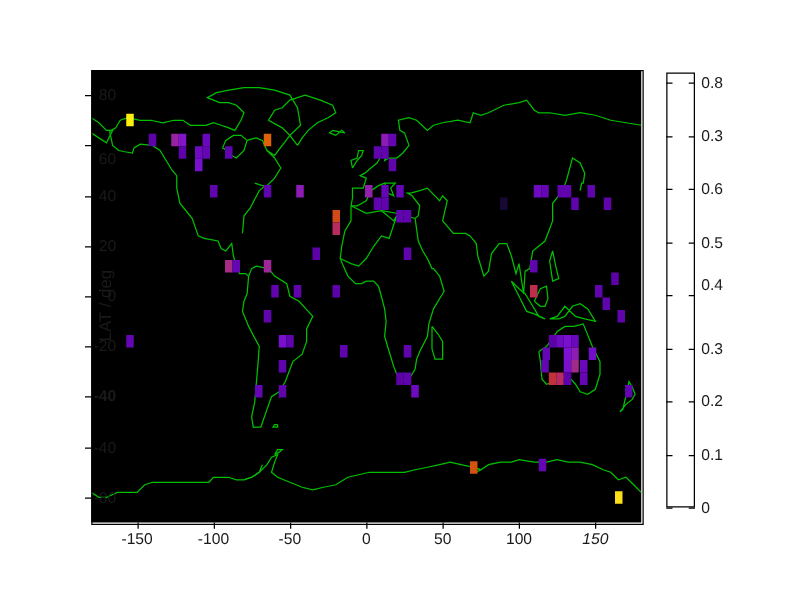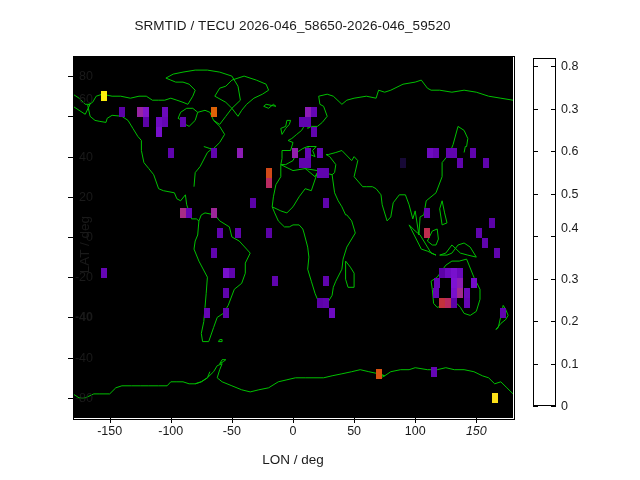--- a/index.html
+++ b/index.html
@@ -35,21 +35,20 @@
   #cbarfill{position:absolute;left:0;top:0;right:0;bottom:0;}
   .cbtick{position:absolute;left:561px;font-size:12.5px;white-space:nowrap;
           transform:translateY(-50%);}
   .cbtickmark{position:absolute;width:5px;height:1px;background:#000;}
 </style>
 </head>
 <body>
 
 <div id="stage">
 
-  <div id="title">SRMTID / TECU 2026-046_58650-2026-046_59520</div>
 
   <div id="plot">
     <svg id="coast" viewBox="0 0 440 362" preserveAspectRatio="none">
         <polyline points="14.7,49.1 17.1,60.3 22.0,64.4 26.9,65.4 33.0,66.4 34.2,62.3 39.1,59.3 48.9,60.3 55.0,64.4 59.9,72.4 64.8,80.4 68.4,84.5 68.4,94.5 70.9,106.6 75.8,112.6 80.7,118.7 85.6,132.7 90.4,134.7 101.4,136.8 103.9,142.8 107.6,144.8 112.4,138.8 113.7,148.8 118.6,162.9 123.4,162.9 125.9,164.9 128.3,158.9 132.0,156.9 141.8,158.9 146.7,164.9 156.4,170.9 158.9,181.0 166.2,185.0 173.6,193.1 177.2,197.1 172.3,207.1 172.3,217.2 168.7,227.3 161.3,233.3 155.2,249.4 150.3,257.4 144.2,261.4 140.6,271.5 135.7,285.6 129.6,285.6 128.3,277.5 130.8,265.5 132.0,251.4 133.2,237.3 134.4,221.2 125.9,205.1 121.0,193.1 122.2,185.0 124.7,179.0 125.9,164.9" fill="none" stroke="#00c000" stroke-width="1"></polyline>
         <polyline points="14.7,49.1 19.6,46.3 23.2,40.2 29.3,38.2 39.1,40.2 47.7,40.2 57.4,42.2 66.0,40.2 73.3,40.2 79.4,44.2 85.6,44.2 91.7,44.2 97.8,42.2 103.9,44.2 110.0,46.3 114.9,48.3 119.8,40.2 122.2,34.2 116.1,28.2 110.0,26.1 102.7,26.1 97.8,24.1 92.9,22.1 100.2,18.1 110.0,16.1 122.2,14.1 134.4,14.1 146.7,16.1 158.9,20.1 165.0,30.2 167.4,44.2 158.9,52.3 152.8,60.3 146.7,68.4 140.6,64.4 136.9,56.3 132.0,54.3 124.7,56.3 122.2,64.4 116.1,70.4 112.4,68.4 108.8,64.4 105.1,62.3 107.6,56.3 113.7,52.3 119.8,52.3 124.7,56.3" fill="none" stroke="#00c000" stroke-width="1"></polyline>
         <polyline points="130.8,90.5 136.9,92.5 140.6,92.5 146.7,86.5 151.6,78.4 146.7,70.4 140.6,64.4" fill="none" stroke="#00c000" stroke-width="1"></polyline>
         <polyline points="121.0,130.7 122.2,116.6 127.1,110.6 134.4,96.5 139.3,92.5" fill="none" stroke="#00c000" stroke-width="1"></polyline>
         <polyline points="207.8,108.6 212.7,108.6 220.0,104.6 223.7,96.5 229.8,92.5 234.7,90.5 237.1,98.5 242.0,100.6 239.6,94.5 243.2,90.5 237.1,90.5 234.7,90.5" fill="none" stroke="#00c000" stroke-width="1"></polyline>
         <polyline points="207.8,108.6 209.0,102.6 209.0,94.5 217.6,94.5 220.0,86.5 215.1,84.5 218.8,82.5 223.7,78.4 228.6,74.4 231.0,70.4 229.8,66.4 233.4,64.4 235.9,68.4 234.7,72.4 238.3,70.4 244.4,70.4 249.3,66.4 254.2,60.3 250.6,50.3 246.9,48.3 245.7,40.2 254.2,38.2 260.3,40.2 268.9,48.3 273.8,44.2 281.1,42.2 293.3,40.2 303.1,42.2 305.6,34.2 311.7,36.2 317.8,34.2 330.0,28.2 342.2,26.1 348.3,24.1 354.4,32.2 358.1,34.2 366.7,34.2 378.9,36.2 391.1,34.2 403.3,36.2 415.6,40.2 427.8,42.2 440.0,44.2" fill="none" stroke="#00c000" stroke-width="1"></polyline>
         <polyline points="207.8,108.6 220.0,114.6 232.2,112.6 244.4,114.6 250.6,116.6 259.1,118.7 261.6,116.6 262.8,108.6 256.7,100.6 253.0,98.5 255.4,98.5 262.8,96.5 268.9,94.5 278.7,104.6 281.1,100.6 284.8,104.6 281.1,120.7 289.7,130.7 293.3,130.7 299.4,130.7 303.1,132.7 308.0,138.8 309.2,148.8 314.1,164.9 317.8,160.9 320.2,146.8 326.3,138.8 332.4,138.8 336.1,148.8 339.8,162.9 342.2,154.9 345.9,179.0 347.1,160.9 350.8,158.9 353.2,144.8 363.0,136.8 369.1,120.7 369.1,106.6 374.0,100.6 377.7,94.5 380.1,88.5 385.0,70.4 391.1,74.4 394.8,82.5 393.6,90.5 392.3,90.5 391.1,96.5" fill="none" stroke="#00c000" stroke-width="1"></polyline>
@@ -157,21 +156,20 @@
         <div class="cell" style="left: 357.5px; top: 310.717px; width: 6.11111px; height: 10.0556px; background: rgb(101, 6, 180);"></div>
         <div class="cell" style="left: 418.611px; top: 336.861px; width: 6.11111px; height: 10.0556px; background: rgb(251, 224, 25);"></div>
       </div>
   </div>
   <div id="plotborder"></div>
 
   <div id="yaxis"></div>
   <div id="xaxis"></div>
 
   <div id="ylabel">LAT / deg</div>
-  <div id="xlabel">LON / deg</div>
 
   <div id="cbar">
     <div id="cbarfill"></div>
   </div>
   <div id="cbticks">
       <div class="cbtick" style="top: 406px;">0</div>
       <div class="cbtickmark" style="left: 533px; top: 406px; width: 5px;"></div>
       <div class="cbtickmark" style="left: 551px; top: 406px; width: 5px;"></div>
       <div class="cbtick" style="top: 363.561px;">0.1</div>
       <div class="cbtickmark" style="left: 533px; top: 363.561px; width: 5px;"></div>
@@ -194,21 +192,21 @@
       <div class="cbtick" style="top: 108.927px;">0.3</div>
       <div class="cbtickmark" style="left: 533px; top: 108.927px; width: 5px;"></div>
       <div class="cbtickmark" style="left: 551px; top: 108.927px; width: 5px;"></div>
       <div class="cbtick" style="top: 66.4878px;">0.8</div>
       <div class="cbtickmark" style="left: 533px; top: 66.4878px; width: 5px;"></div>
       <div class="cbtickmark" style="left: 551px; top: 66.4878px; width: 5px;"></div>
     </div>
 
 <div class="ytick" style="top: 76.1111px;">80</div>
     <div style="position: absolute; left: 68px; top: 76.1111px; width: 5px; height: 1px; background: rgb(0, 0, 0);"></div>
-    <div class="ytick" style="top: 99px;">60</div>
+    <div class="ytick" style="top: 127px;">60</div>
     <div style="position: absolute; left: 68px; top: 116.333px; width: 5px; height: 1px; background: rgb(0, 0, 0);"></div>
     <div class="ytick" style="top: 156.556px;">40</div>
     <div style="position: absolute; left: 68px; top: 156.556px; width: 5px; height: 1px; background: rgb(0, 0, 0);"></div>
     <div class="ytick" style="top: 196.778px; text-align: right;">20</div>
     <div style="position: absolute; left: 68px; top: 196.778px; width: 5px; height: 1px; background: rgb(0, 0, 0);"></div>
     <div class="ytick" style="top: 237px;">0</div>
     <div style="position: absolute; left: 68px; top: 237px; width: 5px; height: 1px; background: rgb(0, 0, 0);"></div>
     <div class="ytick" style="top: 277.222px;">-20</div>
     <div style="position: absolute; left: 68px; top: 277.222px; width: 5px; height: 1px; background: rgb(0, 0, 0);"></div>
     <div class="ytick" style="top: 317.444px; font-weight: bold;">-40</div>

